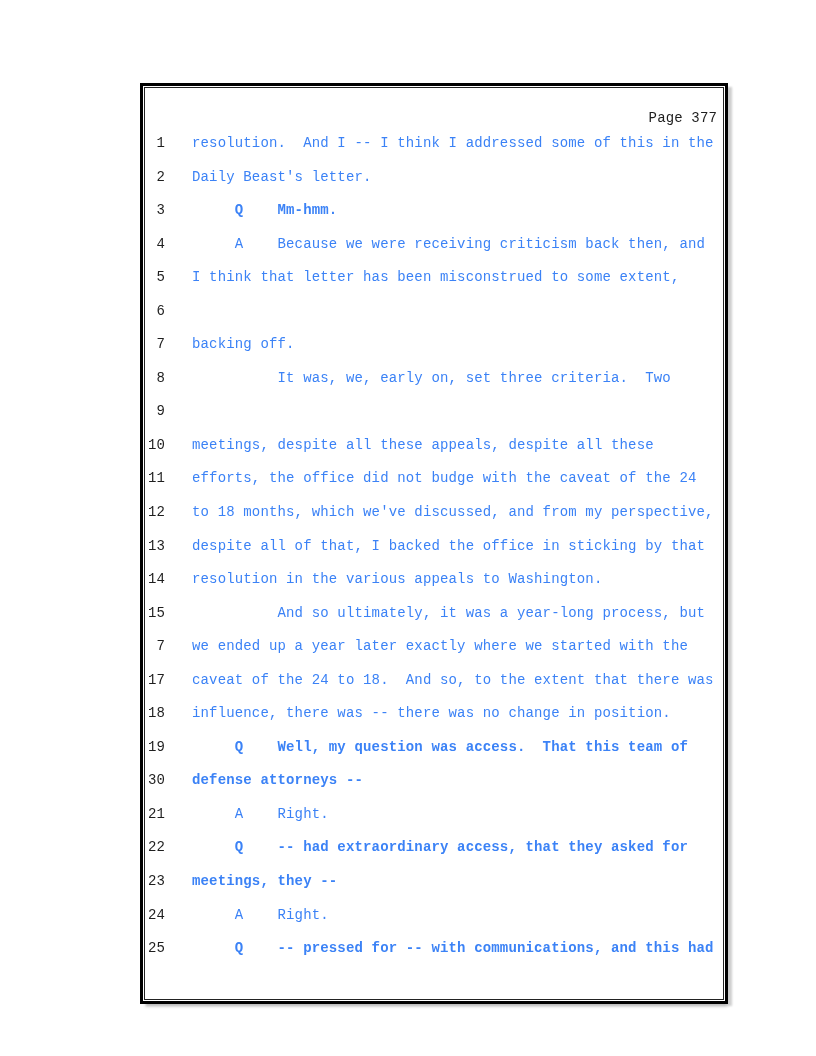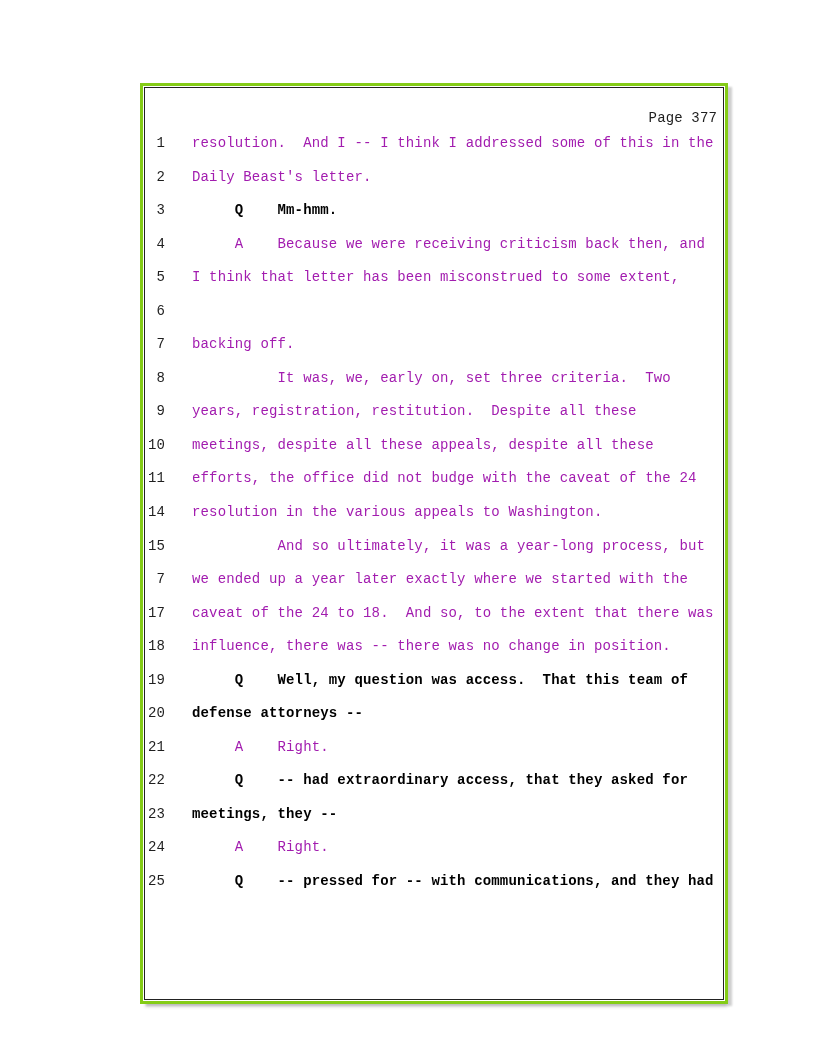--- a/index.html
+++ b/index.html
@@ -16,21 +16,21 @@
     font-family: "Liberation Mono", "DejaVu Sans Mono", monospace;
     color: #1f1f1f;
   }
   
   .frame-outer {
     position: absolute;
     left: 140px;
     top: 83px;
     width: 588px;
     height: 921px;
-    border: 3px solid #84cc16;
+    border: 3px solid #000000;
     box-sizing: border-box;
     background: #ffffff;
     
     box-shadow: 5px 3px 2px -1px rgba(130,130,130,0.38),
                 2px 6px 3px -3px rgba(150,150,150,0.30);
   }
   .frame-inner {
     position: absolute;
     left: 1px;
     top: 1px;
@@ -67,25 +67,25 @@
     letter-spacing: 0.15px;
     color: #1f1f1f;
   }
   .line .txt {
     position: absolute;
     left: 47px;
     top: 0;
     font-size: 14px;
     letter-spacing: 0.15px;
     white-space: pre;
-    color: #a21caf;
+    color: #3b82f6;
   }
   .line.bold .txt {
     font-weight: 700;
-    color: #000000;
+    color: #3b82f6;
   }
 </style>
 </head>
 <body>
 
 <div class="page">
   <div class="frame-outer">
     <div class="frame-inner">
       <div class="header">Page 377</div>
       <div class="lines">
@@ -115,29 +115,36 @@
           <div class="line">
             <span class="num">7</span>
             <span class="txt">backing off.</span>
           </div>
           <div class="line">
             <span class="num">8</span>
             <span class="txt">          It was, we, early on, set three criteria.  Two</span>
           </div>
           <div class="line">
             <span class="num">9</span>
-            <span class="txt">years, registration, restitution.  Despite all these</span>
           </div>
           <div class="line">
             <span class="num">10</span>
             <span class="txt">meetings, despite all these appeals, despite all these</span>
           </div>
           <div class="line">
             <span class="num">11</span>
             <span class="txt">efforts, the office did not budge with the caveat of the 24</span>
+          </div>
+          <div class="line">
+            <span class="num">12</span>
+            <span class="txt">to 18 months, which we've discussed, and from my perspective,</span>
+          </div>
+          <div class="line">
+            <span class="num">13</span>
+            <span class="txt">despite all of that, I backed the office in sticking by that</span>
           </div>
           <div class="line">
             <span class="num">14</span>
             <span class="txt">resolution in the various appeals to Washington.</span>
           </div>
           <div class="line">
             <span class="num">15</span>
             <span class="txt">          And so ultimately, it was a year-long process, but</span>
           </div>
           <div class="line">
@@ -150,39 +157,39 @@
           </div>
           <div class="line">
             <span class="num">18</span>
             <span class="txt">influence, there was -- there was no change in position.</span>
           </div>
           <div class="line bold">
             <span class="num">19</span>
             <span class="txt">     Q    Well, my question was access.  That this team of</span>
           </div>
           <div class="line bold">
-            <span class="num">20</span>
+            <span class="num">30</span>
             <span class="txt">defense attorneys --</span>
           </div>
           <div class="line">
             <span class="num">21</span>
             <span class="txt">     A    Right.</span>
           </div>
           <div class="line bold">
             <span class="num">22</span>
             <span class="txt">     Q    -- had extraordinary access, that they asked for</span>
           </div>
           <div class="line bold">
             <span class="num">23</span>
             <span class="txt">meetings, they --</span>
           </div>
           <div class="line">
             <span class="num">24</span>
             <span class="txt">     A    Right.</span>
           </div>
           <div class="line bold">
             <span class="num">25</span>
-            <span class="txt">     Q    -- pressed for -- with communications, and they had</span>
+            <span class="txt">     Q    -- pressed for -- with communications, and this had</span>
           </div>
         </div>
     </div>
   </div>
 </div>
 
 </body></html>

